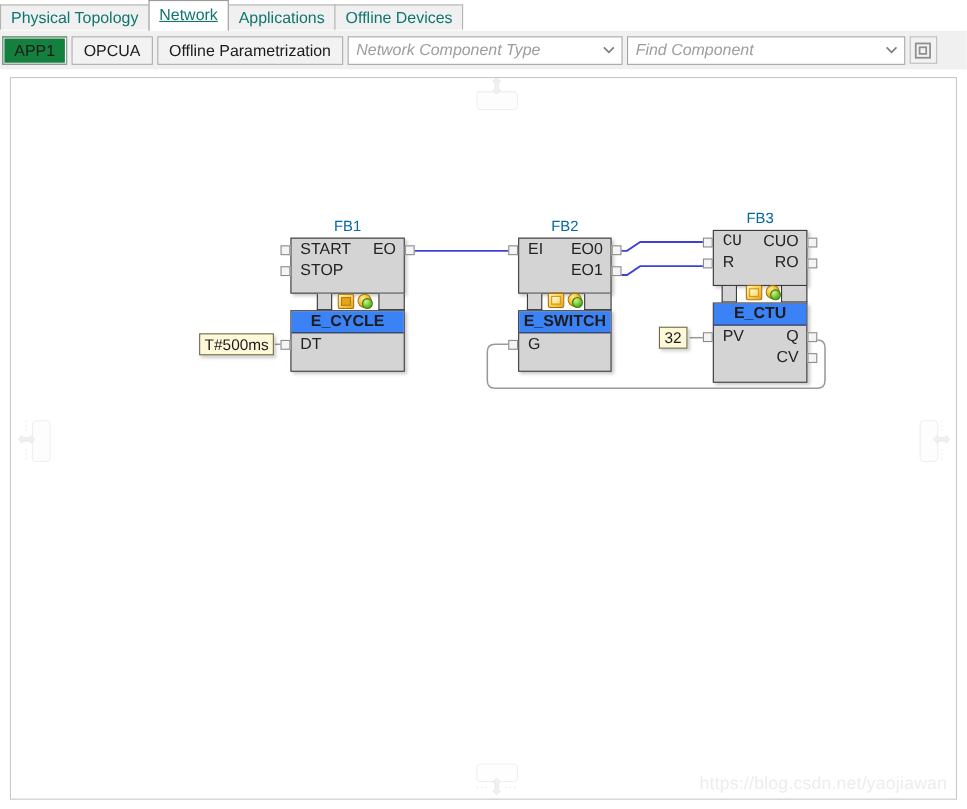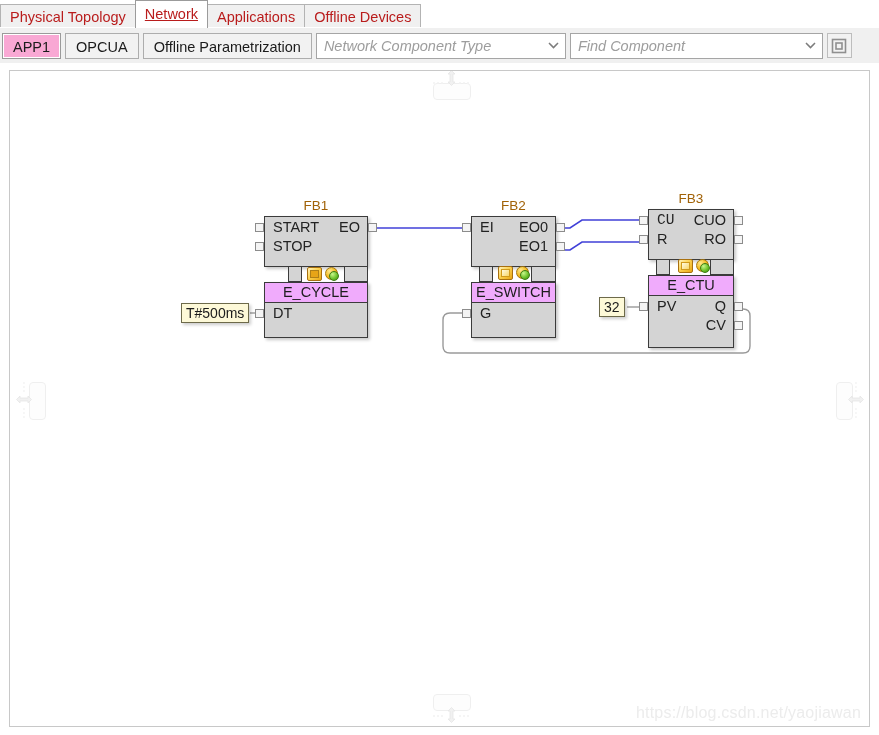--- a/index.html
+++ b/index.html
@@ -35,21 +35,21 @@
   }
   .mtab {
     position: relative;
     height: 24px;
     line-height: 24px;
     padding: 0 9px;
     margin-right: -1px;
     border: 1px solid #b3b3b3;
     border-bottom: none;
     background: #f0f0f0;
-    color: #b91c1c;
+    color: #0f766e;
     font-size: 14.5px;
     white-space: nowrap;
     box-sizing: border-box;
     cursor: default;
   }
   .mtab.active {
     background: #ffffff;
     height: 28px;
     line-height: 26px;
     border-color: #9b9b9b;
@@ -75,21 +75,21 @@
     margin-right: 4px;
     border: 1px solid #adadad;
     background: #f2f2f2;
     font-size: 14.5px;
     color: #1b1b1b;
     white-space: nowrap;
     box-sizing: border-box;
     cursor: default;
   }
   .stab.sel {
-    background: #f9a8d4;
+    background: #15803d;
     border-color: #9a9a9a;
     box-shadow: inset 0 0 0 1px #ffffff;
   }
   .combo {
     position: relative;
     height: 26px;
     border: 1px solid #a5a5a5;
     background: #ffffff;
     box-sizing: border-box;
     margin-right: 4px;
@@ -159,21 +159,21 @@
   
   .fb {
     position: absolute;
   }
   .fb-name {
     position: absolute;
     top: -18px;
     width: 100%;
     text-align: center;
     font-size: 13.5px;
-    color: #a16207;
+    color: #0369a1;
     white-space: nowrap;
   }
   .ev-box, .dt-box {
     position: absolute;
     background: #d4d4d4;
     border: 1px solid #3b3b3b;
     box-sizing: border-box;
     box-shadow: 2px 2px 3px rgba(0,0,0,0.22);
   }
   .port-label {
@@ -185,30 +185,31 @@
   .port-label.right { text-align: right; }
   .pin {
     position: absolute;
     width: 9px; height: 9px;
     border: 1px solid #8c8c8c;
     background: #f4f4f4;
     box-sizing: border-box;
   }
   .type-bar {
     position: absolute;
-    background: #f0abfc;
+    background: #3b82f6;
     border-bottom: 1px solid #3b3b3b;
     box-sizing: border-box;
     text-align: center;
     font-size: 14.5px;
     color: #1d1d1d;
     line-height: 19px;
     height: 20px;
     overflow: hidden;
     white-space: nowrap;
+    font-weight: bold;
   }
   .notch {
     position: absolute;
     background: #ffffff;
     border-left: 1px solid #3b3b3b;
     border-right: 1px solid #3b3b3b;
     border-bottom: 1px solid #3b3b3b;
     box-sizing: border-box;
   }
 

